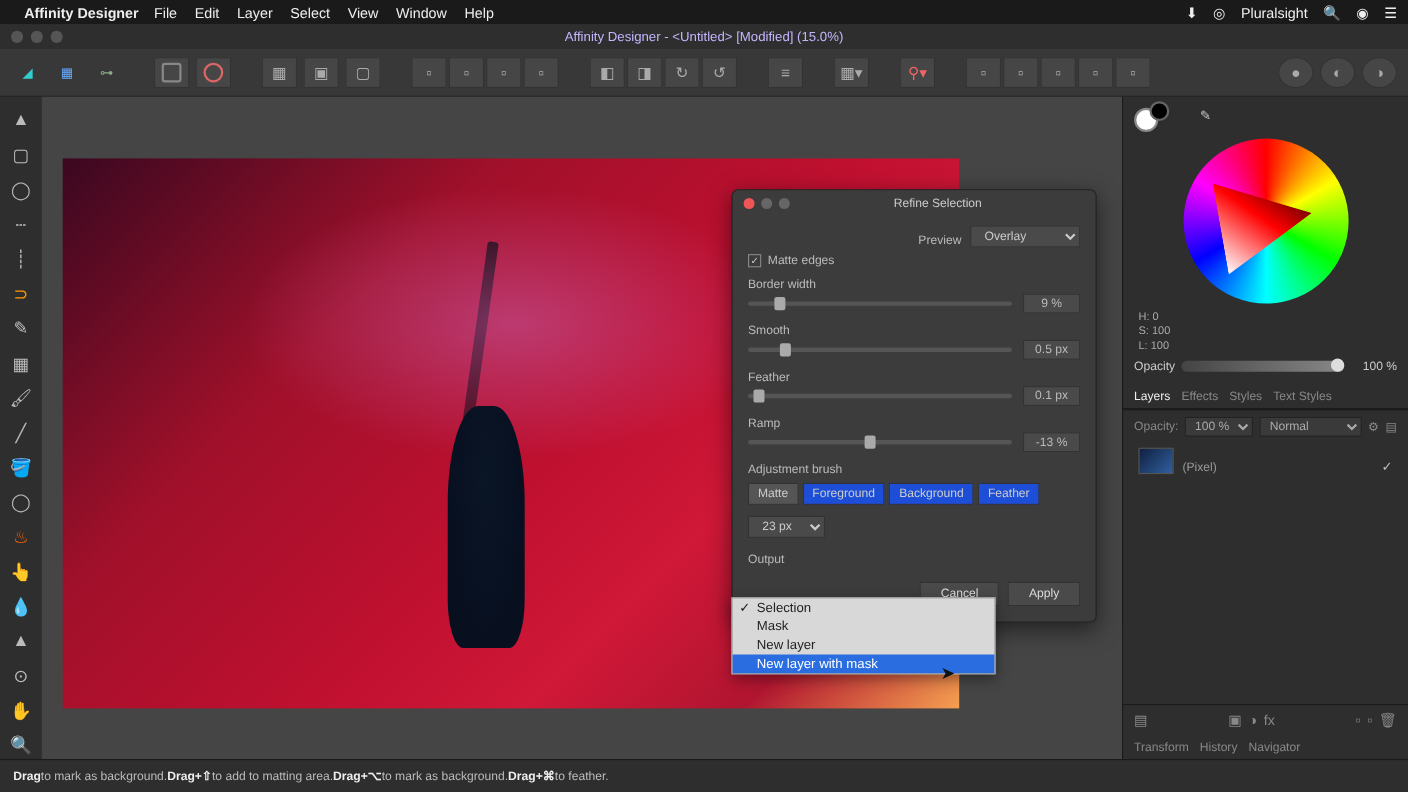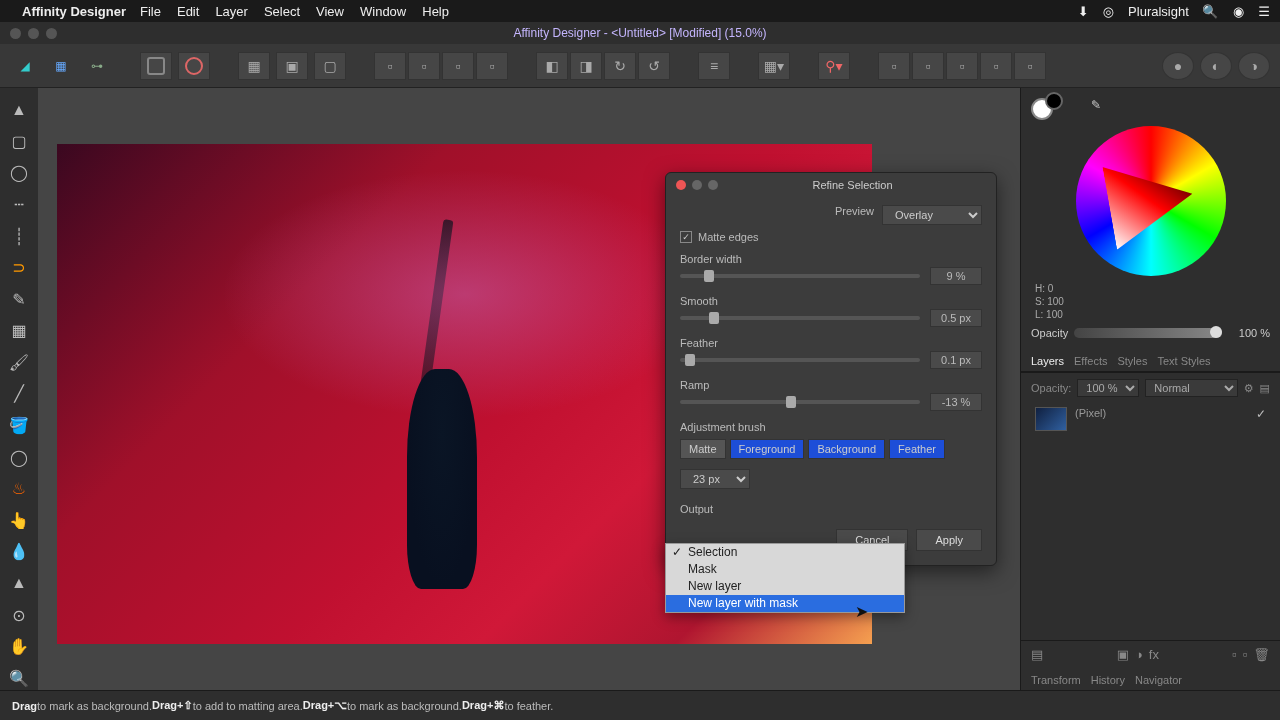--- a/index.html
+++ b/index.html
@@ -57,38 +57,38 @@
 .color-wheel::after { content: ""; position: absolute; left: 22%; top: 22%; width: 56%; height: 56%; background: linear-gradient(135deg, #000 0%, red 50%, #fff 100%); clip-path: polygon(50% 0%, 100% 100%, 0% 100%); transform: rotate(80deg); }
 .hsl-readout { font-size: 10px; color: #aaa; align-self: flex-start; margin-left: 4px; line-height: 1.3; }
 .opacity-row { display: flex; align-items: center; gap: 6px; margin-top: 6px; width: 100%; font-size: 11px; }
 .opacity-row .slider { flex: 1; height: 10px; background: linear-gradient(90deg, #444 0%, #888 100%); border-radius: 5px; position: relative; }
 .opacity-row .slider::after { content: ""; position: absolute; right: 0; top: -2px; width: 12px; height: 12px; background: #ddd; border-radius: 50%; }
 .opacity-row .val { width: 42px; text-align: right; }
 
 .layers-panel { border-top: 1px solid #1a1a1a; padding: 6px 10px; flex: 1; }
 .layer-controls { display: flex; align-items: center; gap: 6px; font-size: 11px; margin-bottom: 6px; color: #888; }
 .layer-controls select { background: #3a3a3a; color: #aaa; border: 1px solid #222; font-size: 11px; padding: 1px 4px; }
-.layer-row { display: flex; align-items: flex-start; gap: 8px; padding: 4px; margin-top: 4px; }
+.layer-row { display: flex; align-items: flex-end; gap: 8px; padding: 4px; margin-top: 4px; }
 .layer-thumb { width: 32px; height: 24px; background: linear-gradient(135deg, #102040, #3060a0); border: 1px solid #555; }
 .layer-name { font-size: 11px; color: #999; }
 .layer-check { margin-left: auto; color: #bbb; }
 
 .bottom-panel-icons { display: flex; gap: 6px; padding: 6px 10px; border-top: 1px solid #1a1a1a; color: #888; font-size: 13px; }
 .bottom-panel-icons .spacer { flex: 1; }
 
 
 .dialog { position: absolute; left: 665px; top: 172px; width: 332px; background: #3c3c3c; border: 1px solid #222; border-radius: 6px; box-shadow: 0 6px 20px rgba(0,0,0,0.5); color: #bbb; font-size: 11px; }
 .dialog-header { height: 24px; display: flex; align-items: center; padding: 0 10px; position: relative; }
 .dialog-header .dots { display: flex; gap: 6px; }
 .dialog-header .d { width: 10px; height: 10px; border-radius: 50%; }
 .dialog-header .d.red { background: #e55; }
 .dialog-header .d.g { background: #666; }
 .dialog-header .title { position: absolute; left: 50%; transform: translateX(-50%); color: #ccc; padding-left: 43px; }
 .dialog-body { padding: 8px 14px 14px; }
-.dlg-row { display: flex; align-items: flex-start; margin-bottom: 6px; }
+.dlg-row { display: flex; align-items: flex-end; margin-bottom: 6px; }
 .dlg-row.right { justify-content: flex-end; gap: 8px; }
 .dlg-select { background: #4a4a4a; border: 1px solid #333; color: #ccc; padding: 2px 8px; font-size: 11px; width: 100px; }
 .dlg-check { display: flex; align-items: center; gap: 6px; margin: 4px 0 10px; }
 .dlg-check .box { width: 12px; height: 12px; border: 1px solid #888; display: flex; align-items: center; justify-content: center; font-size: 9px; color: #ccc; }
 .param-label { margin-bottom: 2px; }
 .param-row { display: flex; align-items: center; gap: 10px; margin-bottom: 10px; }
 .param-slider { flex: 1; height: 4px; background: #555; border-radius: 2px; position: relative; }
 .param-slider .thumb { position: absolute; top: -4px; width: 10px; height: 12px; background: #aaa; border-radius: 2px; }
 .param-val { width: 52px; background: #4a4a4a; border: 1px solid #333; text-align: center; padding: 2px 0; }
 .brush-row { display: flex; gap: 4px; margin: 6px 0 10px; }

